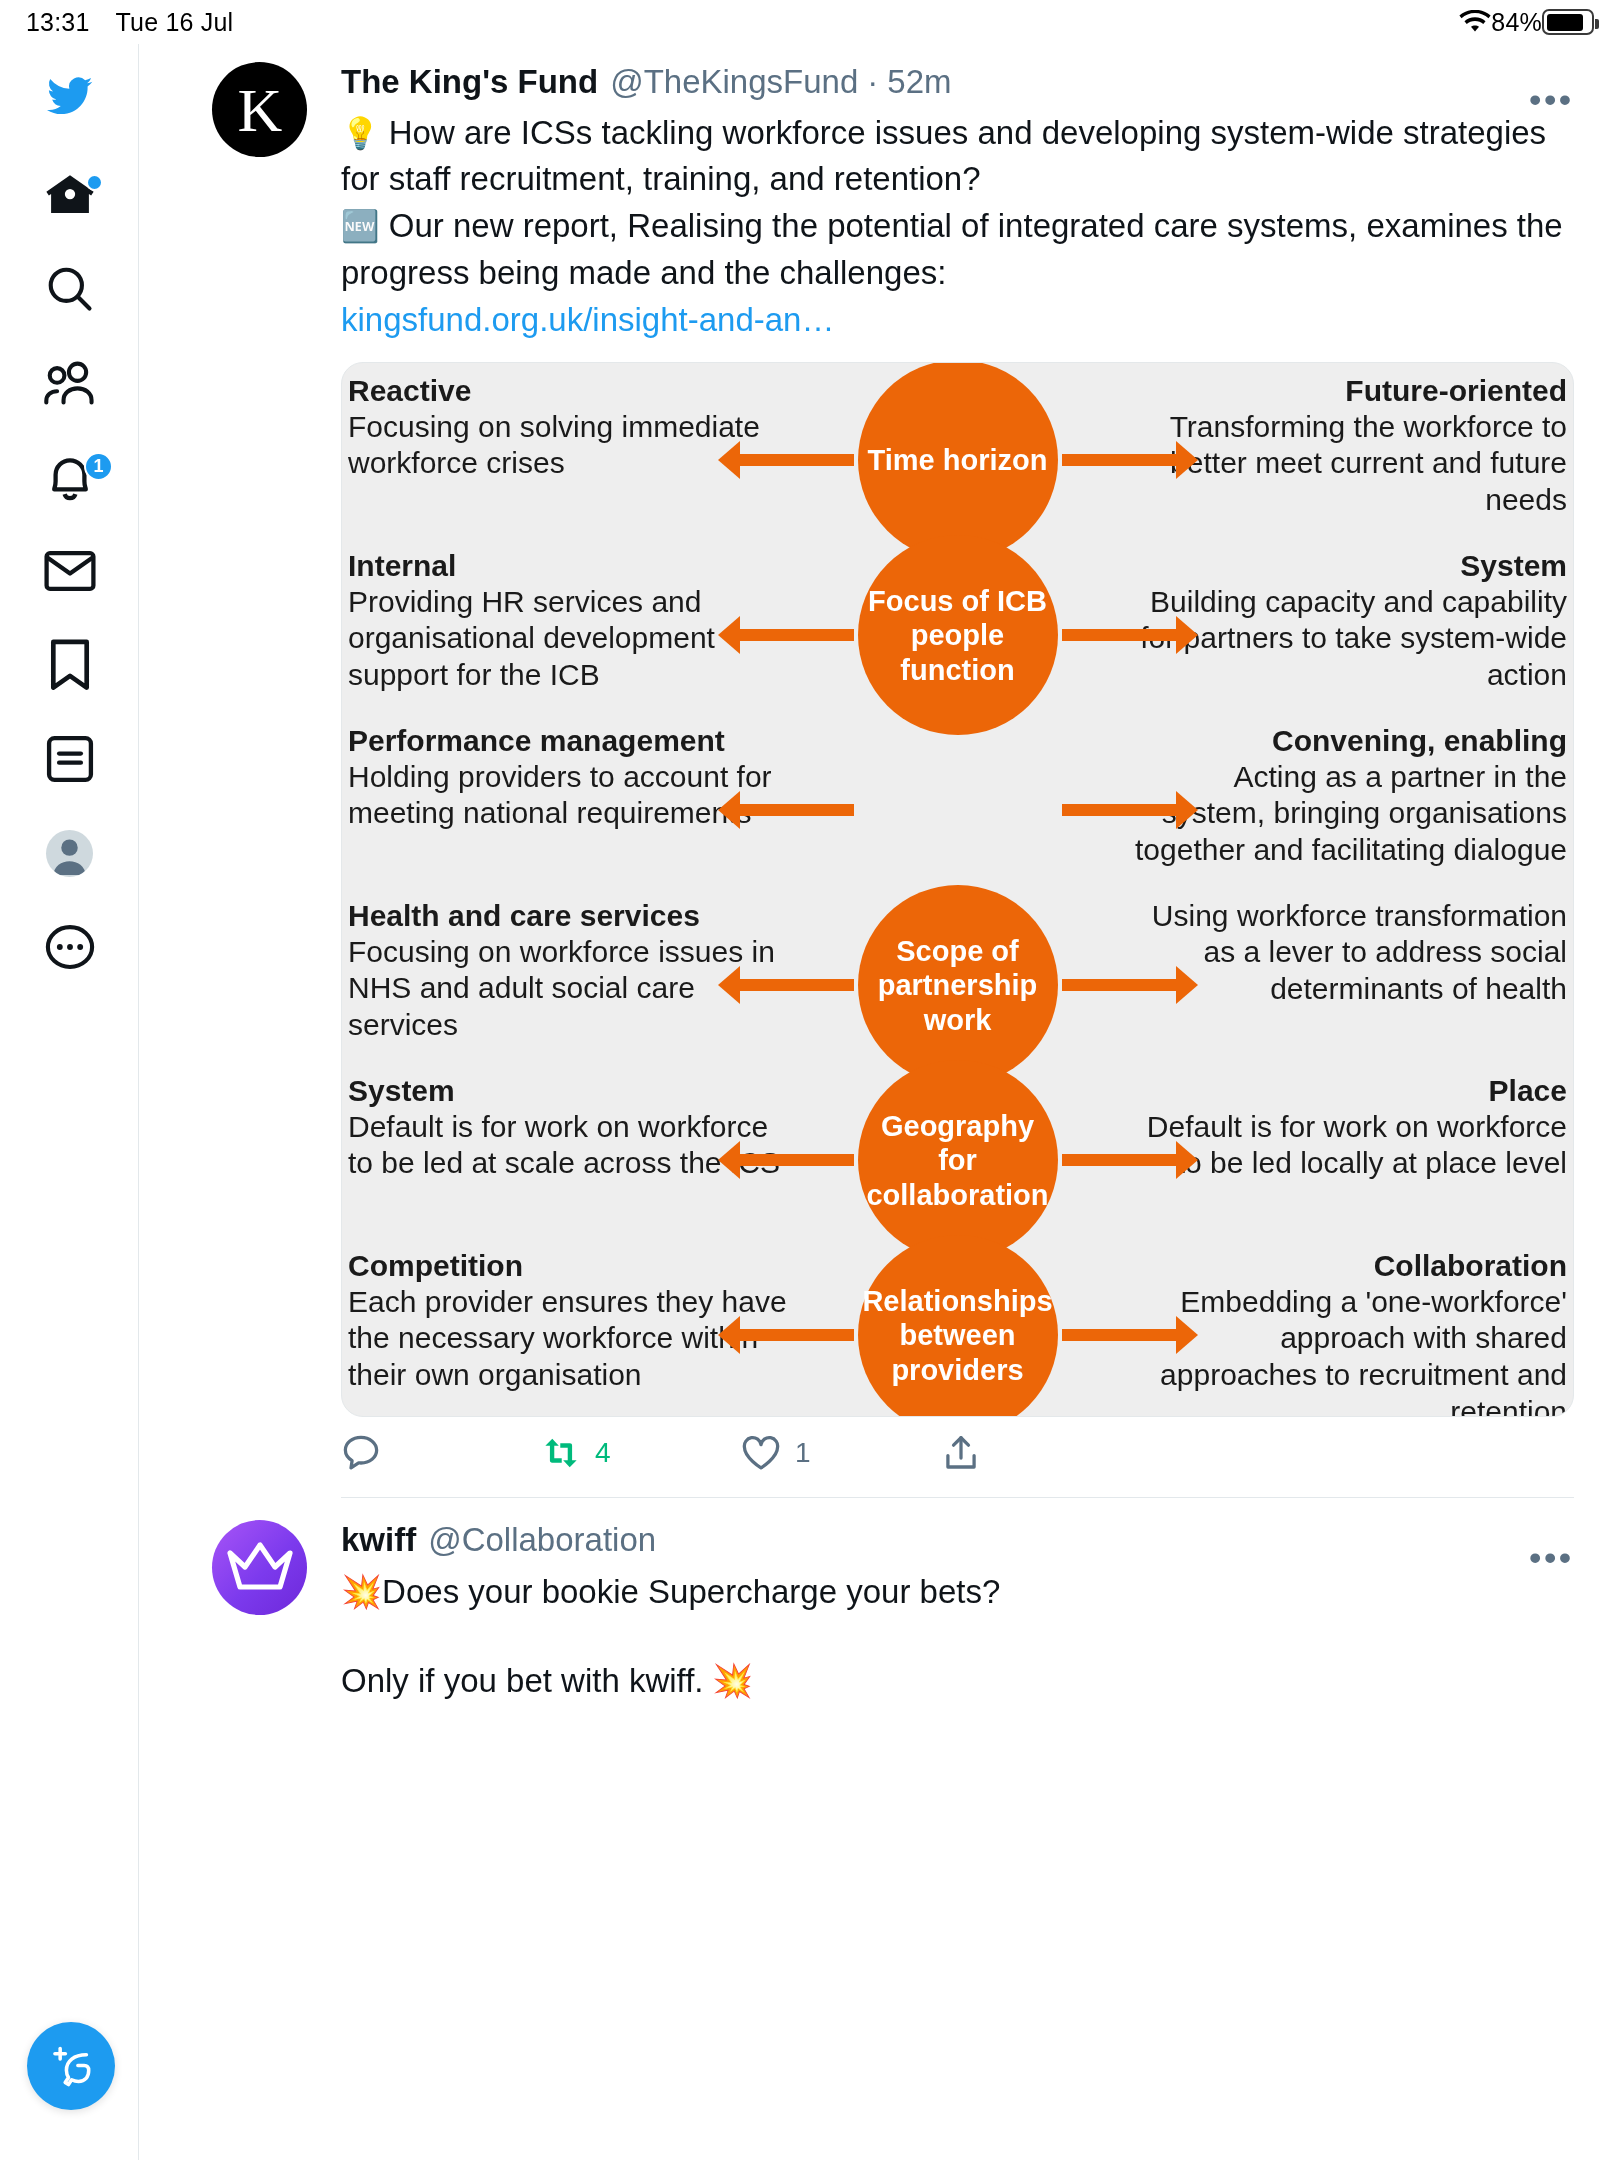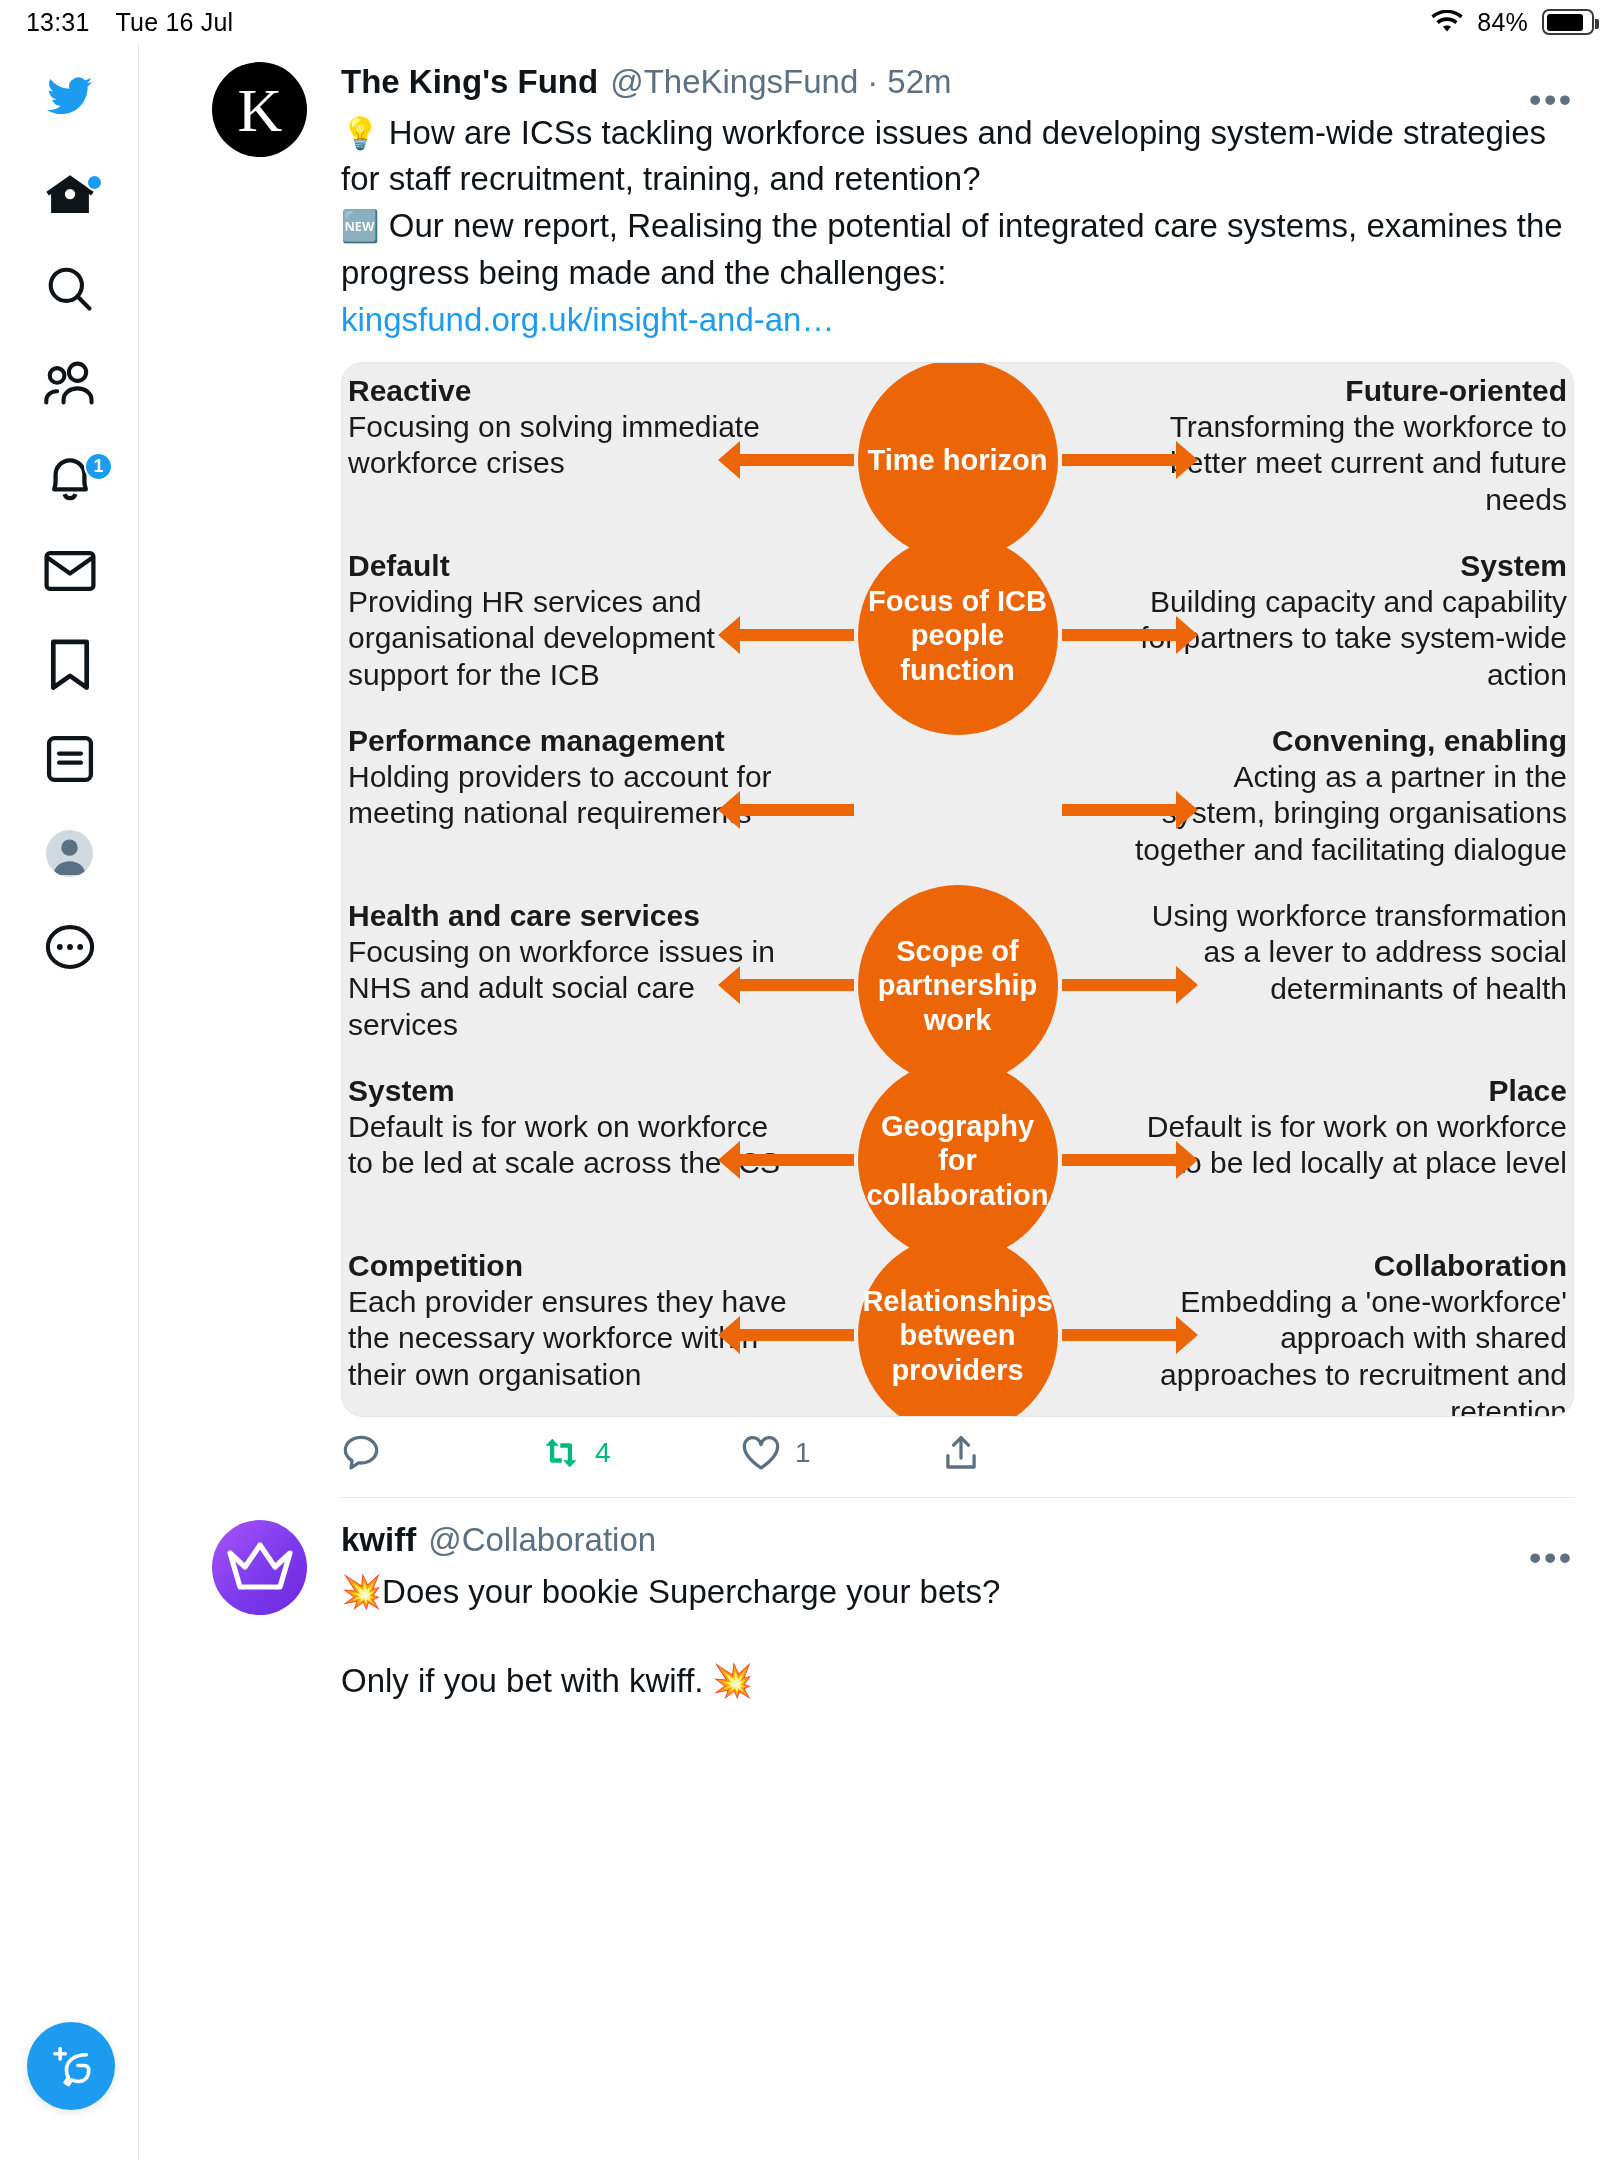--- a/index.html
+++ b/index.html
@@ -13,21 +13,21 @@
   .screen { position:relative; width:1620px; height:2160px; background:#fff; }
 
   
   .statusbar {
     position:absolute; top:0; left:0; width:1620px; height:44px;
     display:flex; align-items:center; padding:0 26px;
     font-size:25px; color:#000; letter-spacing:0.2px;
   }
   .sb-time { font-weight:400; }
   .sb-date { margin-left:26px; font-weight:400; }
-  .sb-right { margin-left:auto; display:flex; align-items:center; gap:14px; }
+  .sb-right { margin-left:auto; display:flex; align-items:center; }
   .sb-pct { font-size:25px; }
   .wifi { width:32px; height:24px; display:block; }
   .battery {
     width:52px; height:26px; border:2.5px solid #3a3a3a; border-radius:7px;
     position:relative; display:flex; align-items:center; padding:2.5px;
   }
   .battery::after {
     content:""; position:absolute; right:-7px; top:8px; width:4px; height:10px;
     background:#3a3a3a; border-radius:0 2px 2px 0;
   }
@@ -323,21 +323,21 @@
                 <div class="ig-circle">Time horizon</div>
               </div>
               <div class="ig-right">
                 <div class="ig-term">Future-oriented</div>
                 <div class="ig-desc">Transforming the workforce to better meet current and future needs</div>
               </div>
             </div>
 
             <div class="ig-row" style="height:175px">
               <div class="ig-left">
-                <div class="ig-term">Default</div>
+                <div class="ig-term">Internal</div>
                 <div class="ig-desc">Providing HR services and organisational development support for the ICB</div>
               </div>
               <div class="ig-center">
                 <span class="arrow-l"></span>
                 <span class="arrow-r"></span>
                 <div class="ig-circle">Focus of ICB people function</div>
               </div>
               <div class="ig-right">
                 <div class="ig-term">System</div>
                 <div class="ig-desc">Building capacity and capability for partners to take system-wide action</div>

